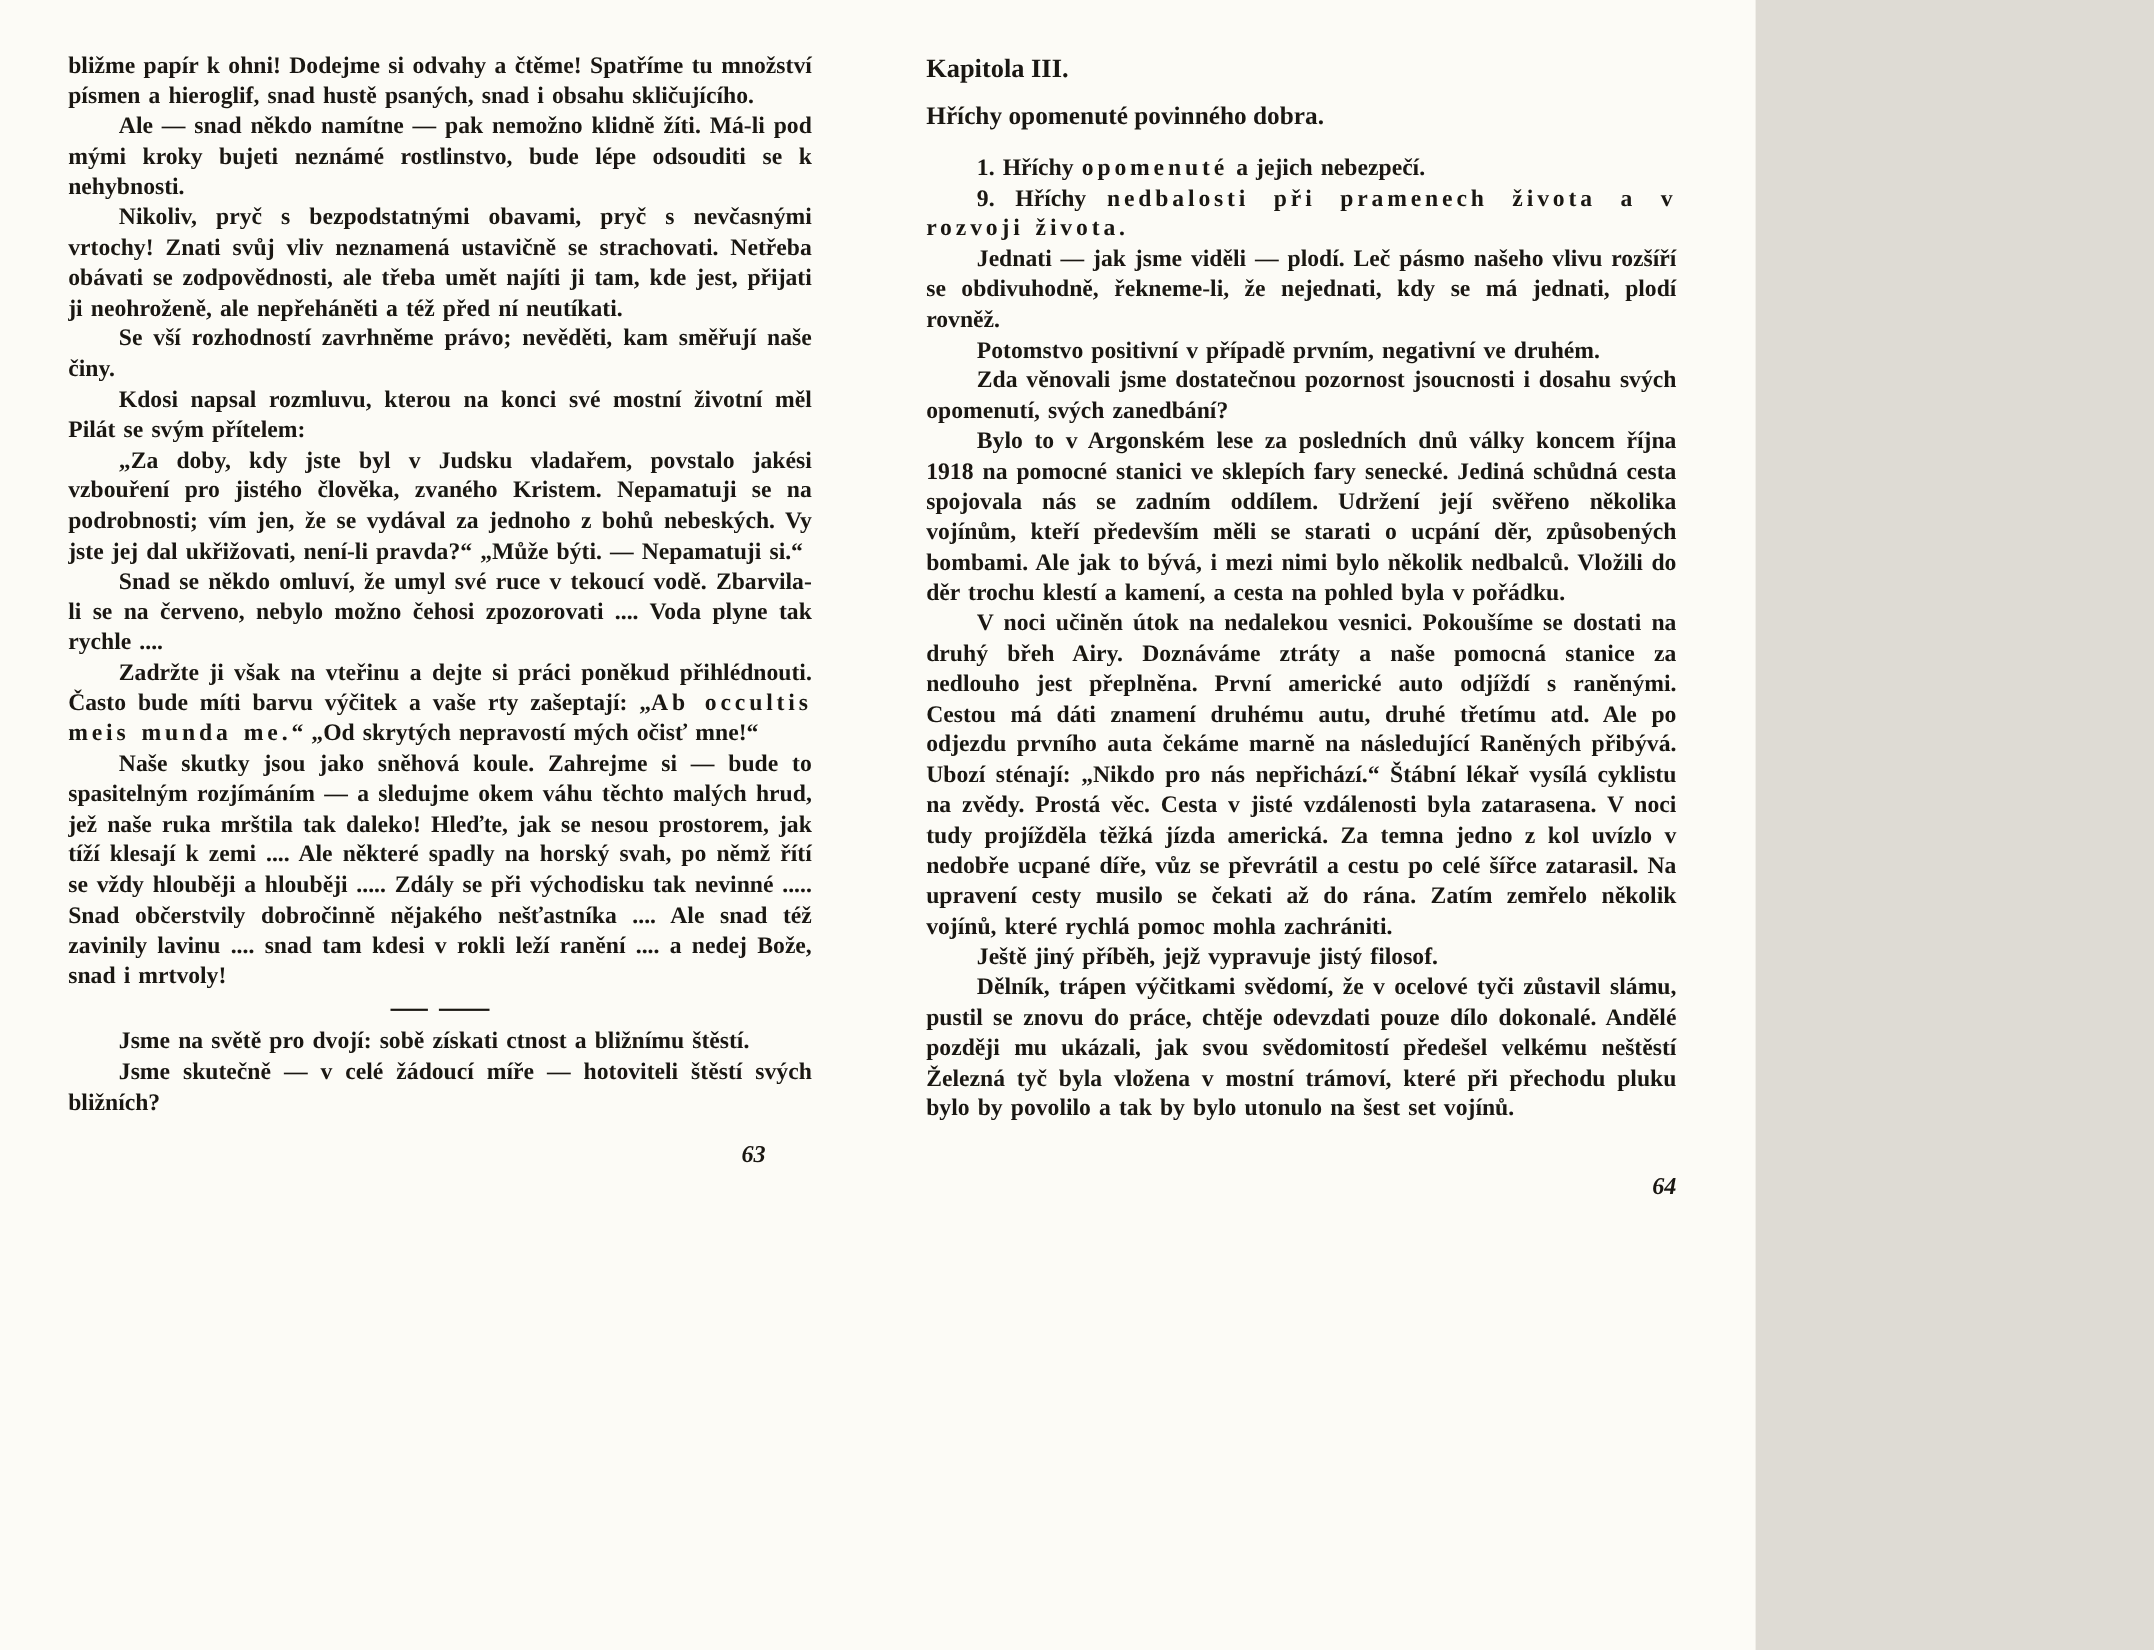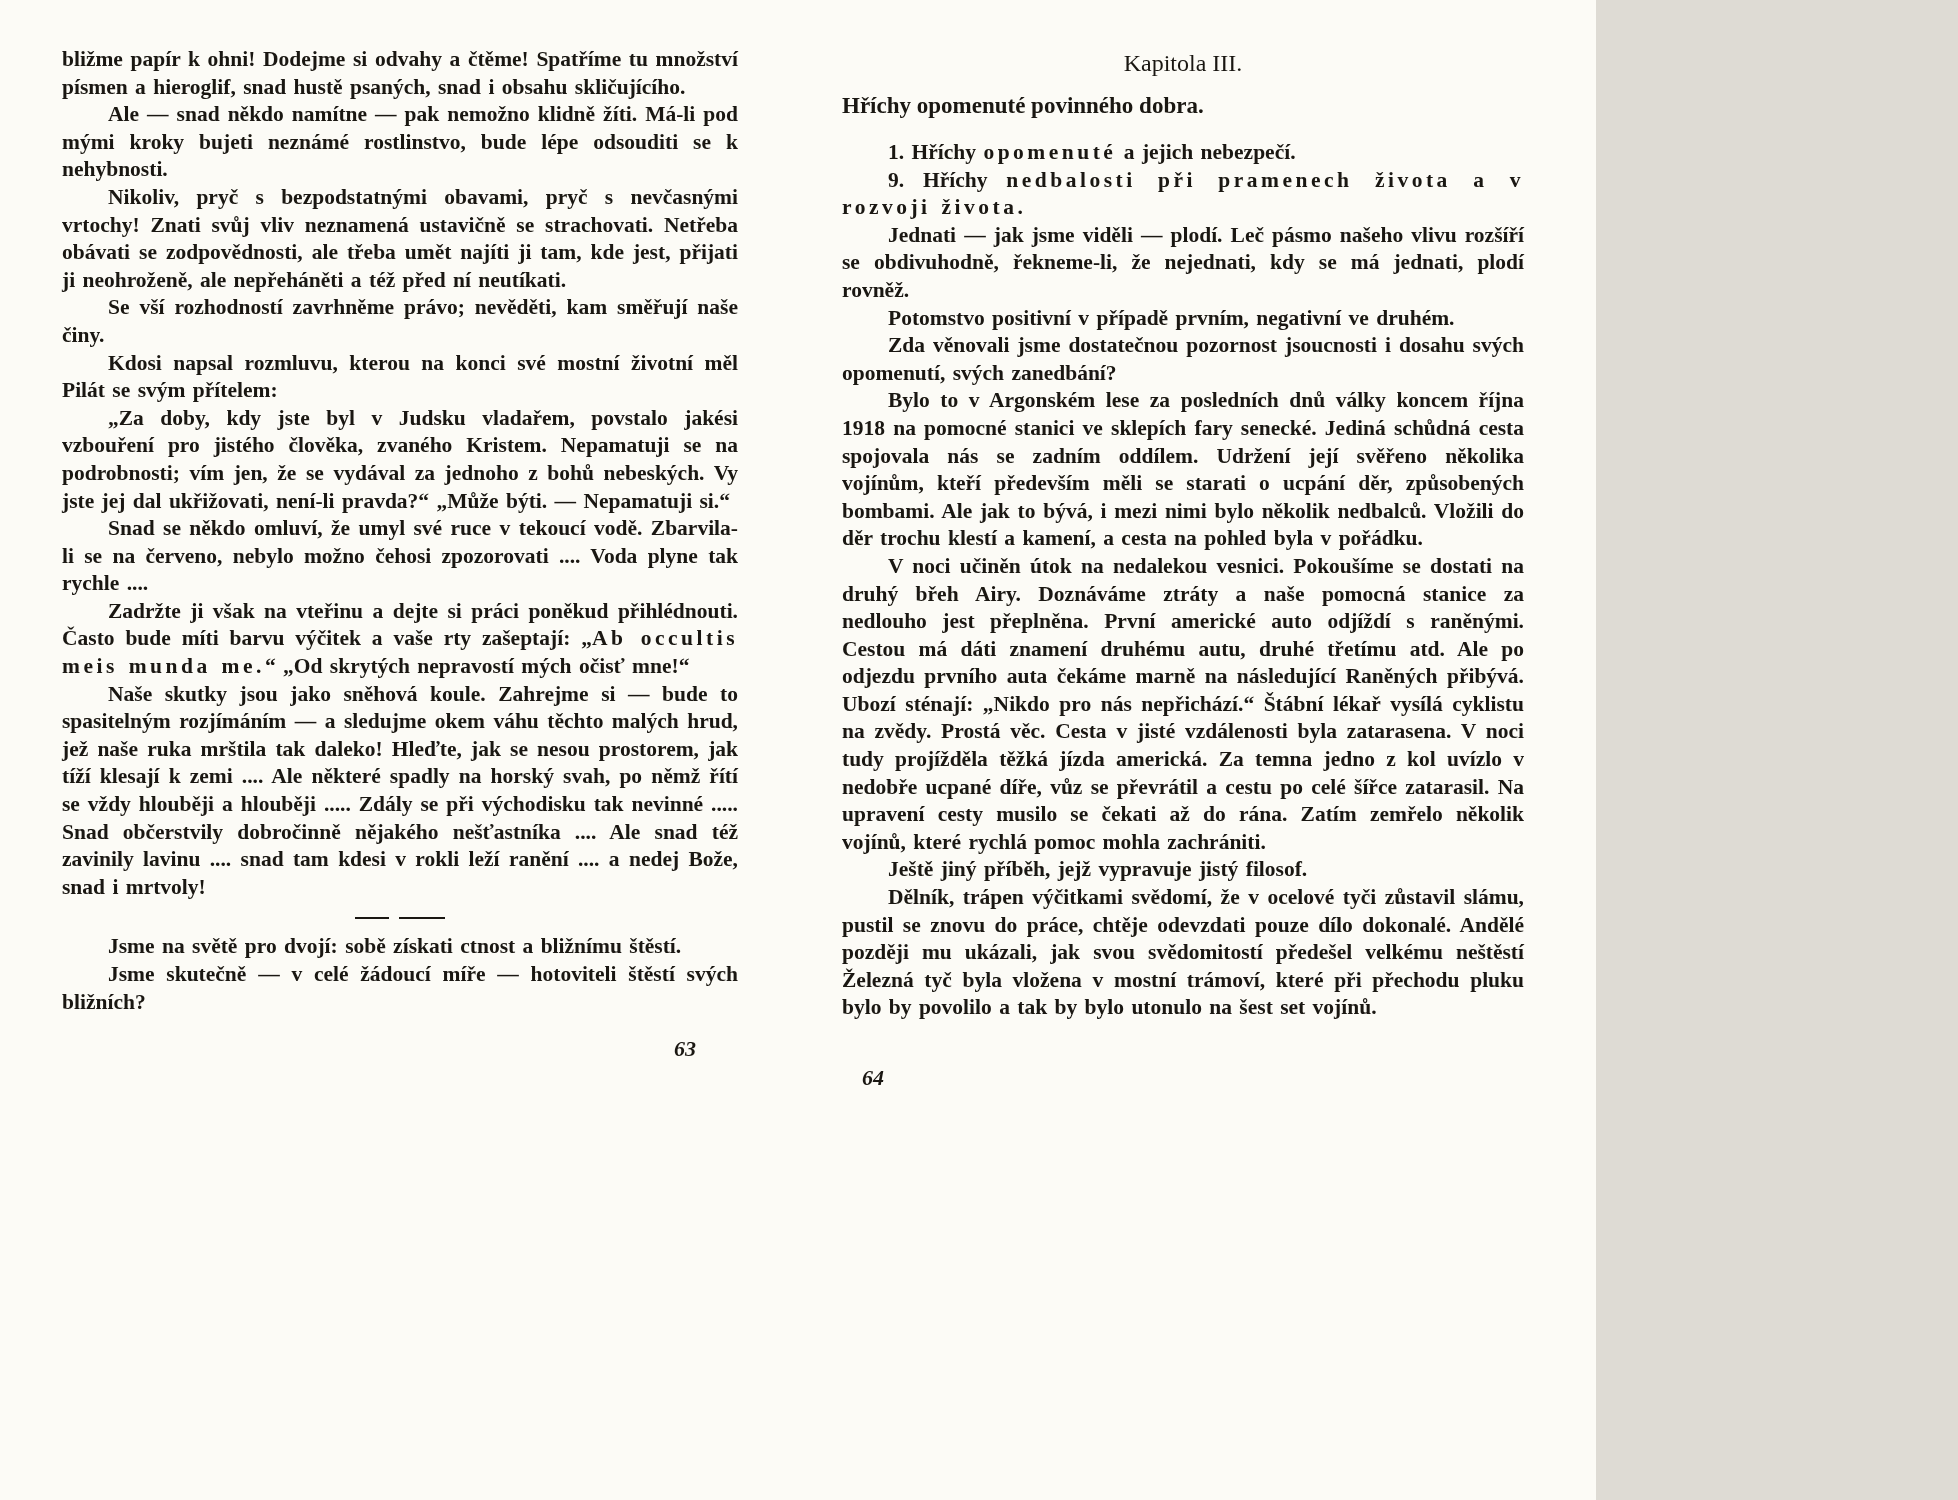--- a/index.html
+++ b/index.html
@@ -25,22 +25,21 @@
     text-indent: 46px;
     word-spacing: 2px;
   }
   .page-col p.noindent { text-indent: 0; }
 
   .spaced { letter-spacing: 3.5px; }
 
   .chapter-heading {
     margin: 4px 0 16px 0;
     font-size: 24px;
-    text-align: center;
-    font-weight: 400;
+    font-weight: 700;
   }
   .chapter-title {
     margin: 0 0 20px 0;
     font-size: 23px;
     text-align: left;
     font-weight: 700;
   }
 
   .divider {
     margin: 16px auto 14px auto;
@@ -58,21 +57,21 @@
   .divider span:first-child { width: 34px; }
   .divider span:last-child  { width: 46px; }
 
   .pageno {
     font-style: italic;
     font-size: 22px;
     font-weight: 700;
     margin-top: 20px;
   }
   .pageno.left-no  { text-align: right; padding-right: 42px; font-family: Liberation Serif, serif; }
-  .pageno.right-no { text-align: left;  padding-left: 20px; margin-top: 43px; }
+  .pageno.right-no { text-align: right;  padding-left: 20px; margin-top: 43px; }
 </style>
 </head>
 <body>
 
 <div class="spread">
 
   <div class="page-col left">
     <p class="noindent">bližme papír k ohni! Dodejme si odvahy a čtěme! Spatříme tu množství písmen a hieroglif, snad hustě psaných, snad i obsahu skličujícího.</p>
     <p>Ale — snad někdo namítne — pak nemožno klidně žíti. Má-li pod mými kroky bujeti neznámé rostlinstvo, bude lépe odsouditi se k nehybnosti.</p>
     <p>Nikoliv, pryč s bezpodstatnými obavami, pryč s nevčasnými vrtochy! Znati svůj vliv neznamená ustavičně se strachovati. Netřeba obávati se zodpovědnosti, ale třeba umět najíti ji tam, kde jest, přijati ji neohroženě, ale nepřeháněti a též před ní neutíkati.</p>

